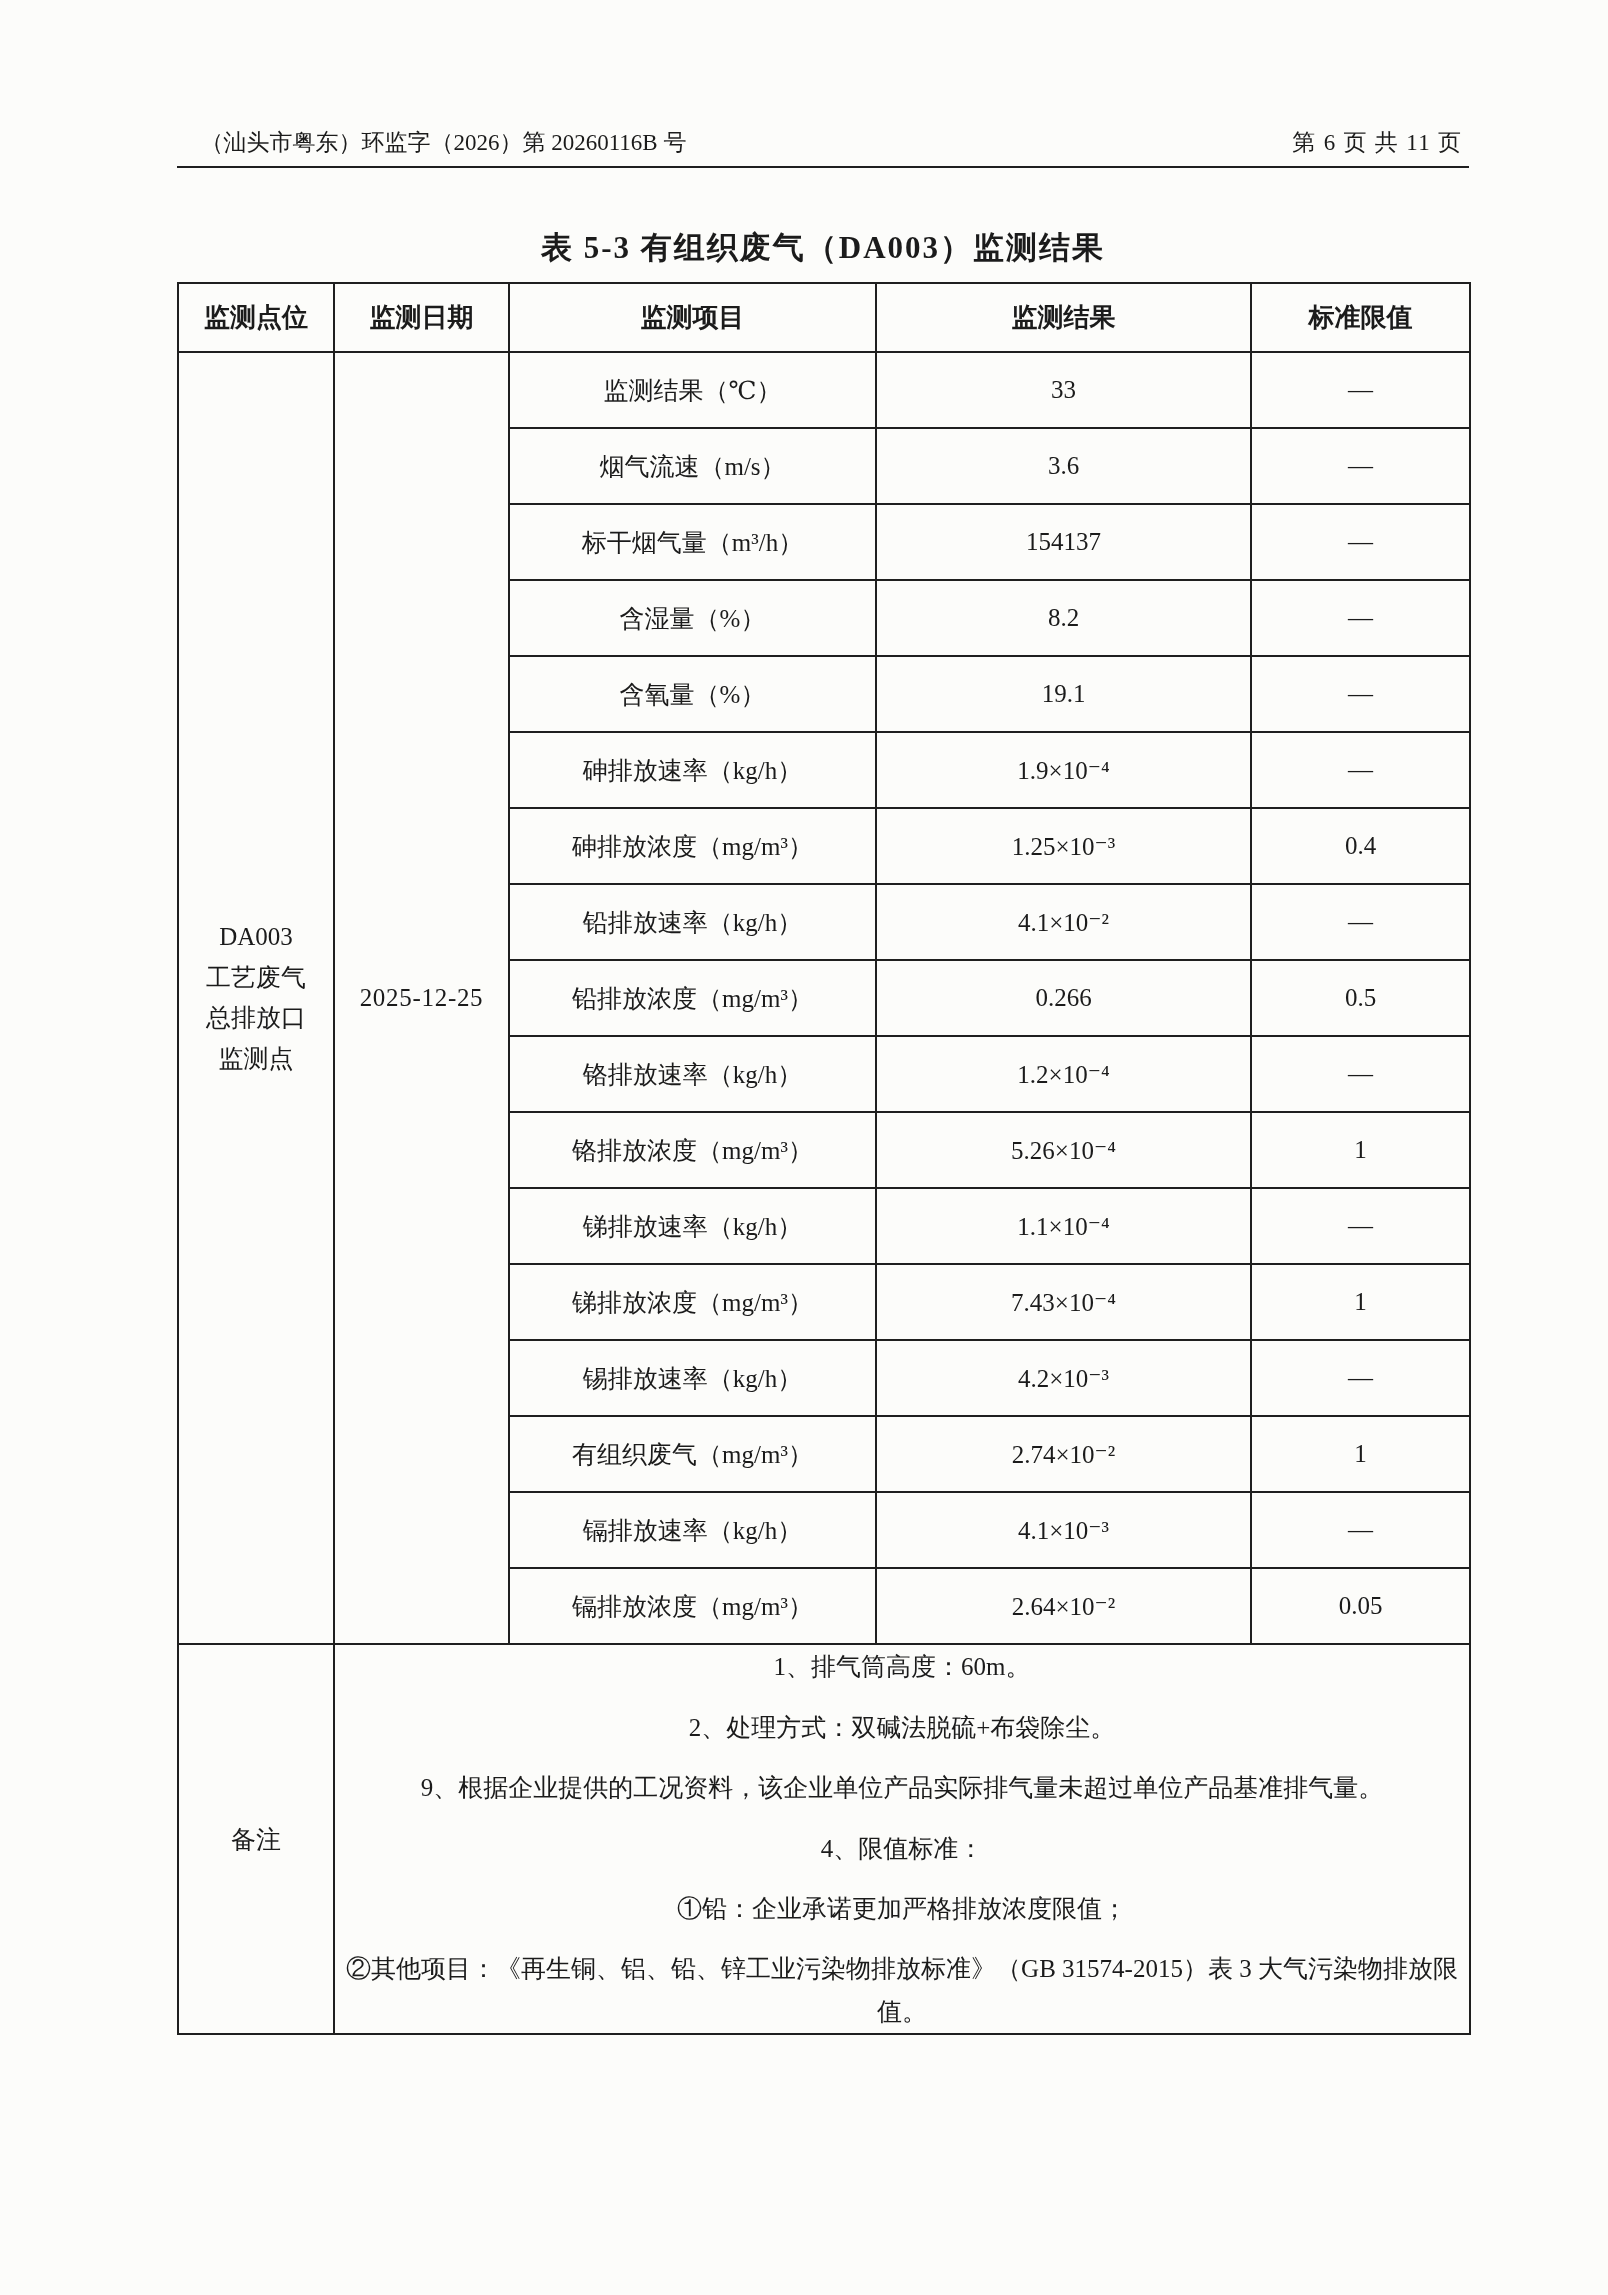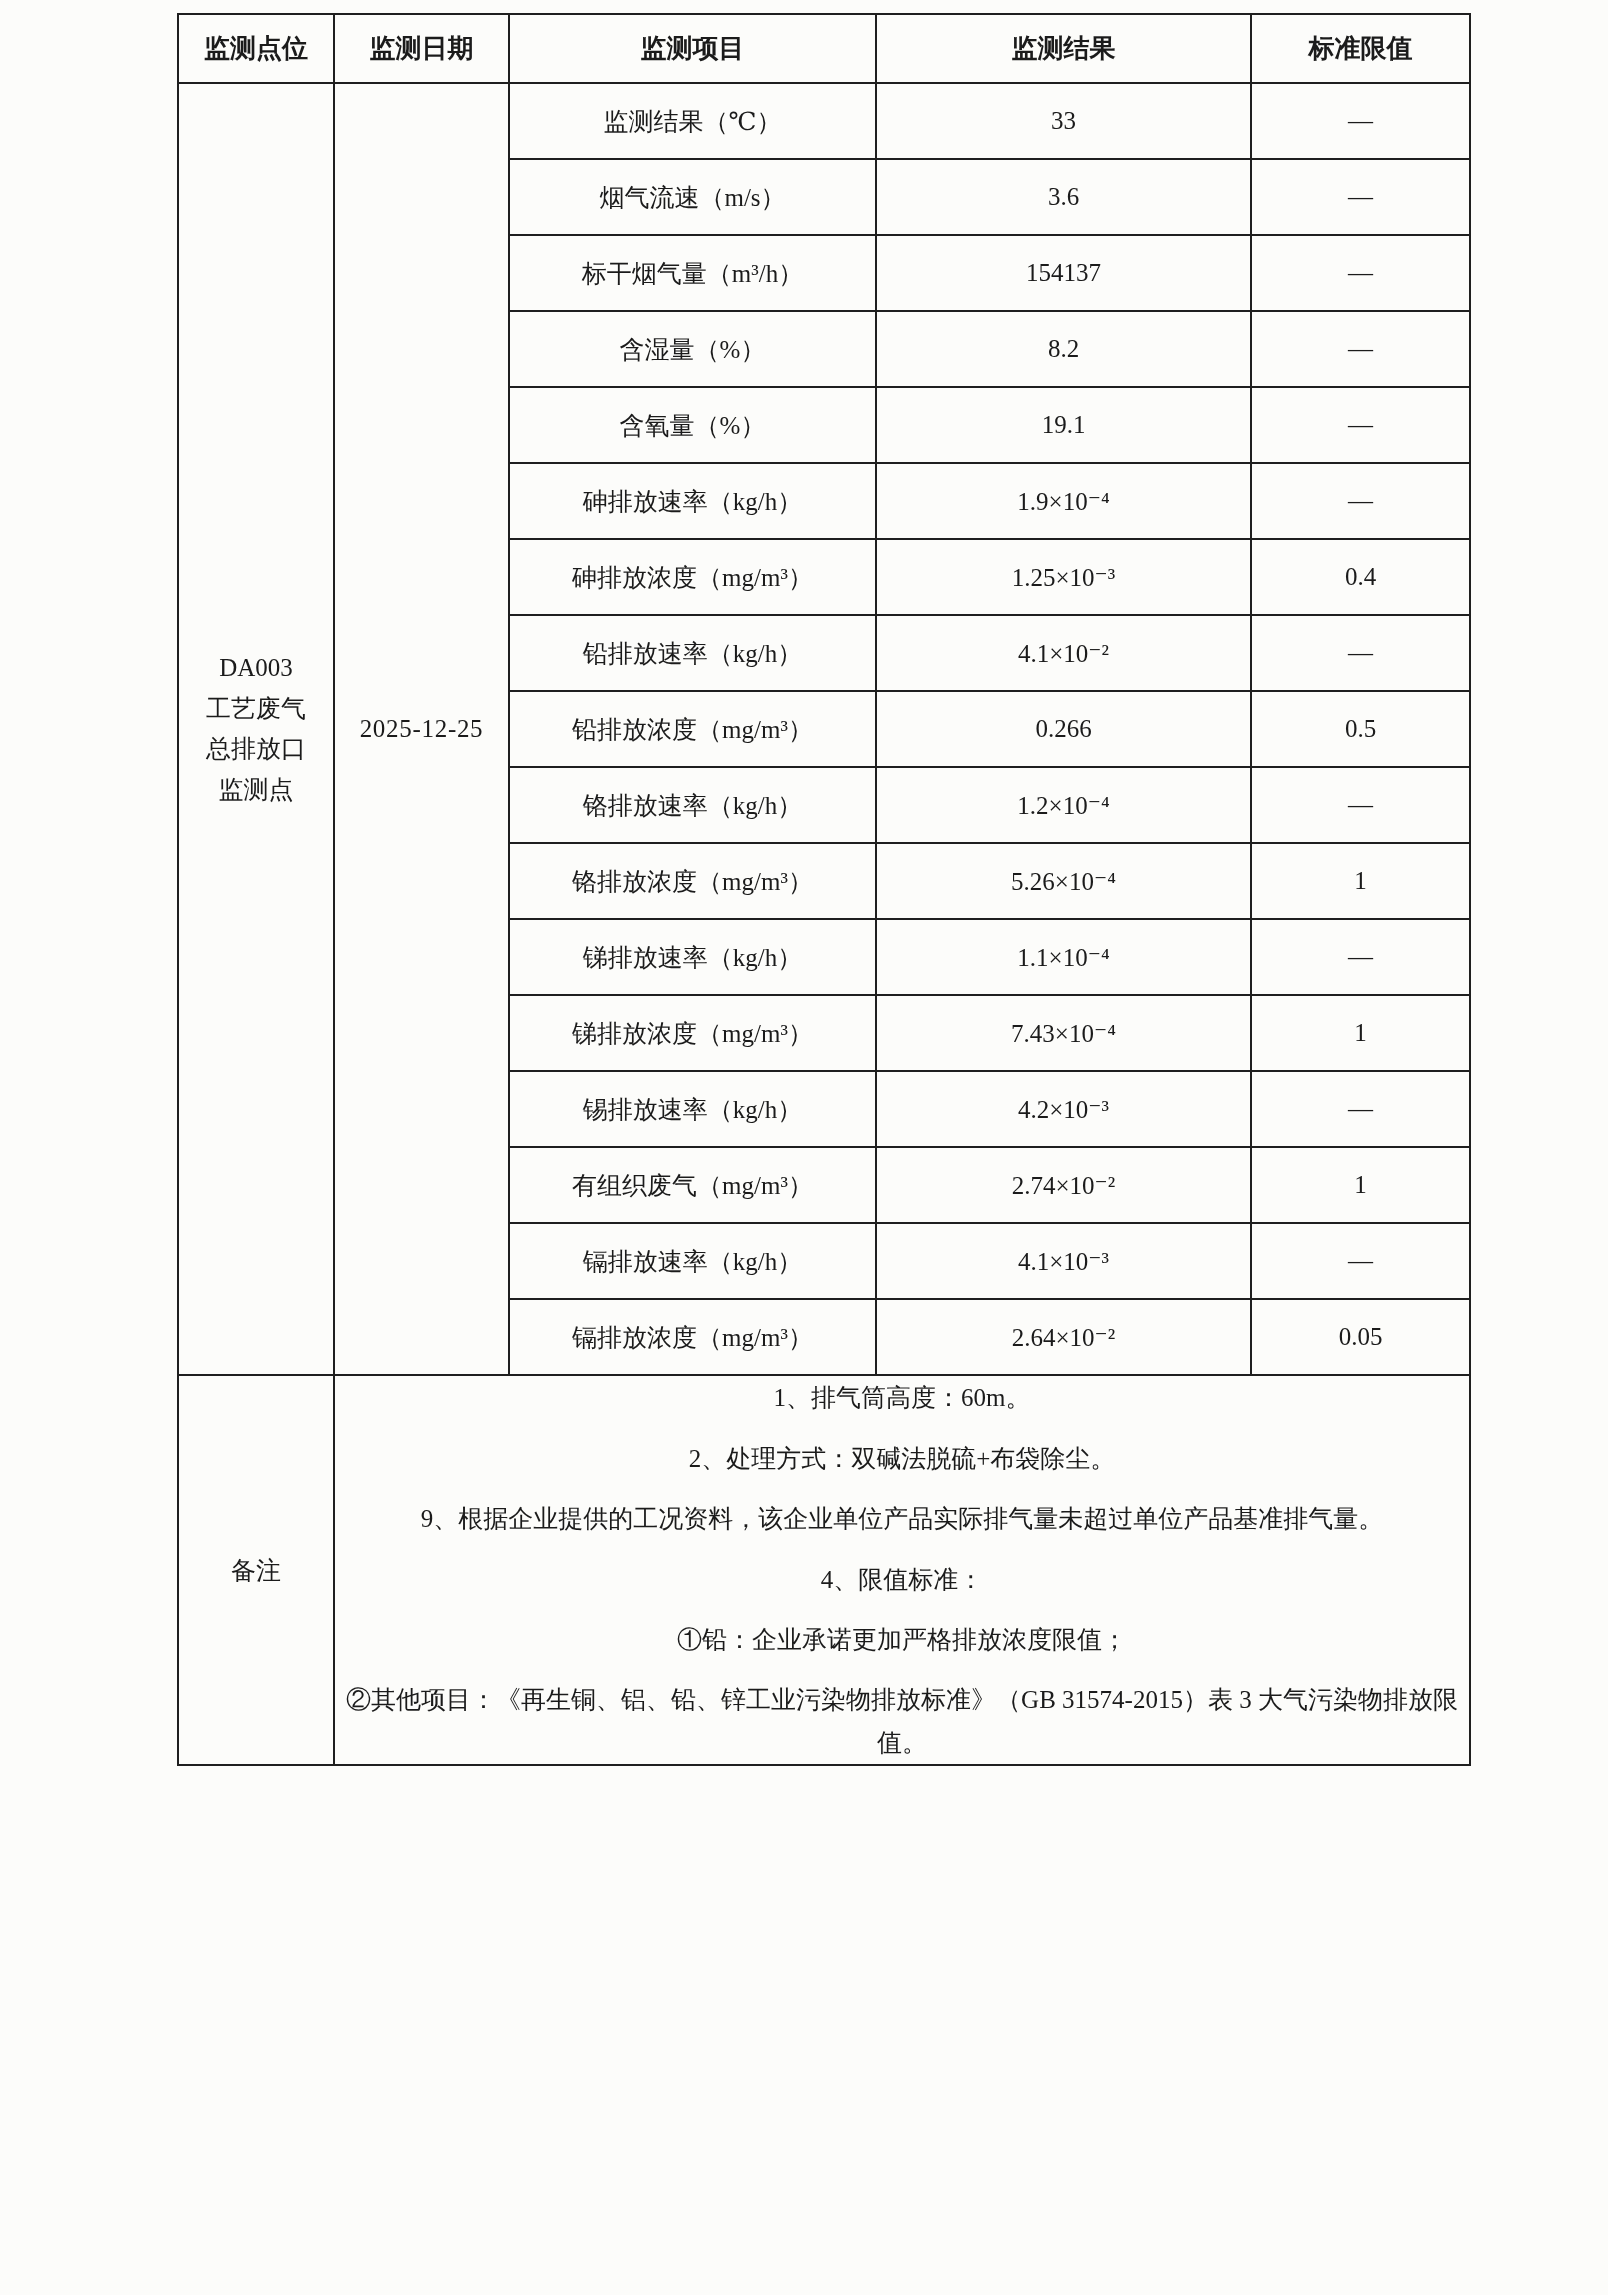--- a/index.html
+++ b/index.html
@@ -80,21 +80,26 @@
     font-size: 25px;
   }
   td.remark-content p:last-child { margin-bottom: 0; }
 </style>
 </head>
 <body>
 
 <div class="page">
   <div class="content">
 
-
+    <div class="page-header">
+      <span class="doc-number">（汕头市粤东）环监字（2026）第 20260116B 号</span>
+      <span class="page-info">第 6 页  共 11 页</span>
+    </div>
+
+    <h1 class="table-title">表 5-3  有组织废气（DA003）监测结果</h1>
 
     <table class="monitor">
       <colgroup>
         <col style="width:156px">
           <col style="width:175px">
           <col style="width:367px">
           <col style="width:375px">
           <col style="width:219px">
       </colgroup>
       <thead>

